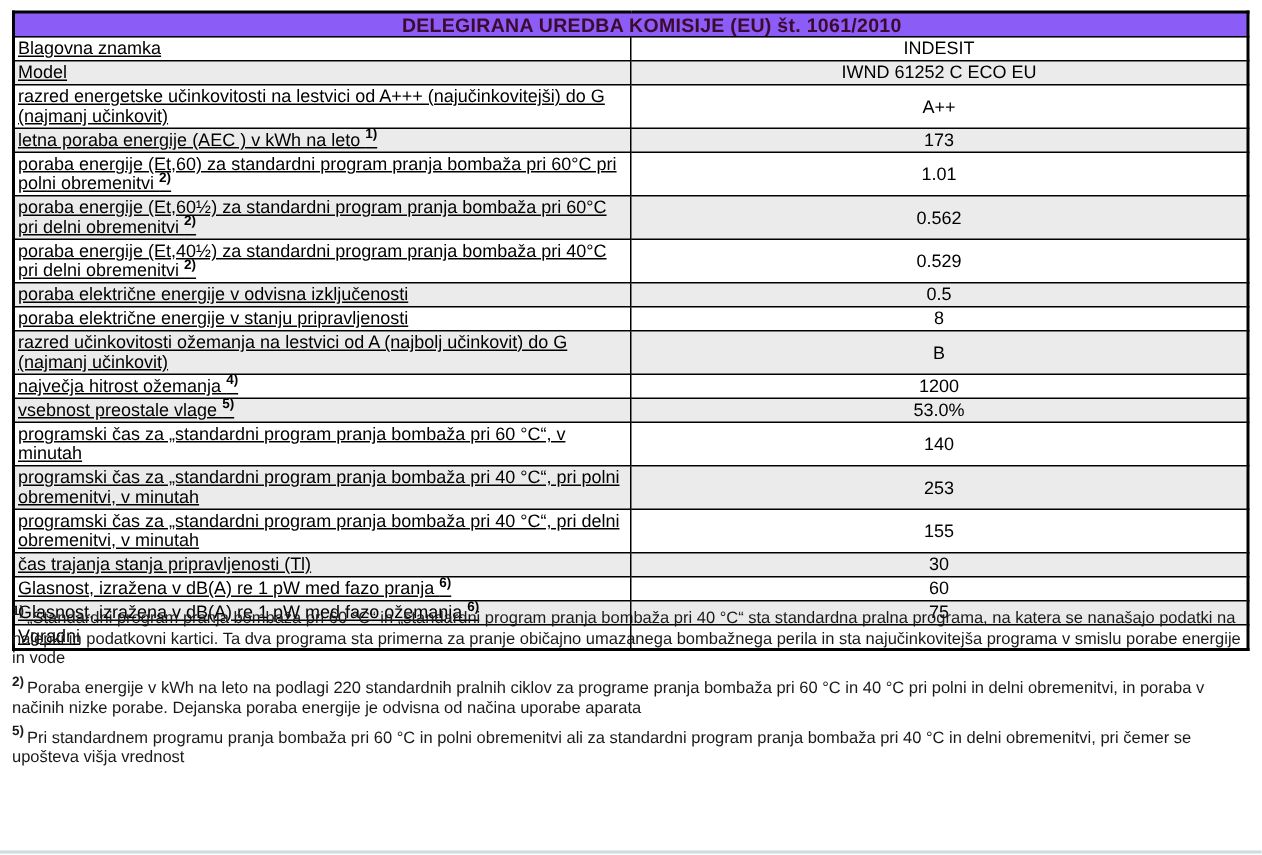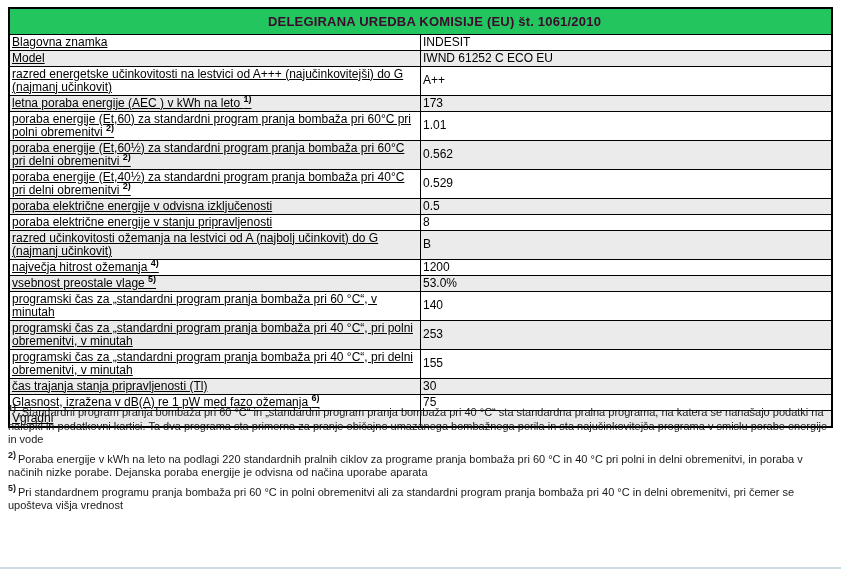--- a/index.html
+++ b/index.html
@@ -7,27 +7,27 @@
   body { width:841px; height:570px; overflow:hidden; font-family:"Liberation Sans", sans-serif; color:#000; }
   .sheet { position:relative; width:841px; height:570px; background:#fff; }
 
   table.fiche {
     position:absolute; left:8px; top:7px; width:825px;
     border-collapse:collapse; border:2px solid #000;
     font-size:12px; table-layout:fixed;
   }
   table.fiche th, table.fiche td { border:1px solid #000; }
   th.title-cell {
-    height:26px; background:#22c55e; color:#3b0a2e;
+    height:16px; background:#8b5cf6; color:#3b0a2e;
     font-weight:bold; font-size:13px; text-align:center;
     letter-spacing:0.2px;
     padding-left:28px;
   }
   td.lbl { text-align:left; padding:1px 2px; height:15px; line-height:13px;text-decoration:underline; }
-  td.val { width:88px; padding:1px 2px; line-height:13px; }
+  td.val { width:88px; text-align:center; padding:1px 2px; line-height:13px; }
   tbody tr:nth-child(even) td { background:#ebebeb; }
   tbody tr:nth-child(odd) td { background:#ffffff; }
   sup.fn { font-weight:bold; font-size:9px; line-height:0; }
 
   .footnotes {
     position:absolute; left:8px; top:406px; width:825px;
     font-size:11px; line-height:13.5px; color:#1a1a1a;
   }
   .footnote { margin-bottom:6px; }
   .footnote sup { font-weight:bold; font-size:9px; line-height:0; margin-right:2px; }
@@ -107,20 +107,24 @@
         </tr>
       <tr>
           <td class="lbl"><span>programski čas za „standardni program pranja bombaža pri 40 °C“, pri delni obremenitvi, v minutah</span><sup class="fn"></sup></td>
           <td class="val">155</td>
         </tr>
       <tr>
           <td class="lbl"><span>čas trajanja stanja pripravljenosti (Tl)</span><sup class="fn"></sup></td>
           <td class="val">30</td>
         </tr>
       <tr>
+          <td class="lbl"><span>Glasnost, izražena v dB(A) re 1 pW med fazo pranja </span><sup class="fn">6)</sup></td>
+          <td class="val">60</td>
+        </tr>
+      <tr>
           <td class="lbl"><span>Glasnost, izražena v dB(A) re 1 pW med fazo ožemanja </span><sup class="fn">6)</sup></td>
           <td class="val">75</td>
         </tr>
       <tr>
           <td class="lbl"><span>Vgradni</span><sup class="fn"></sup></td>
           <td class="val"></td>
         </tr>
     </tbody>
   </table>
 

